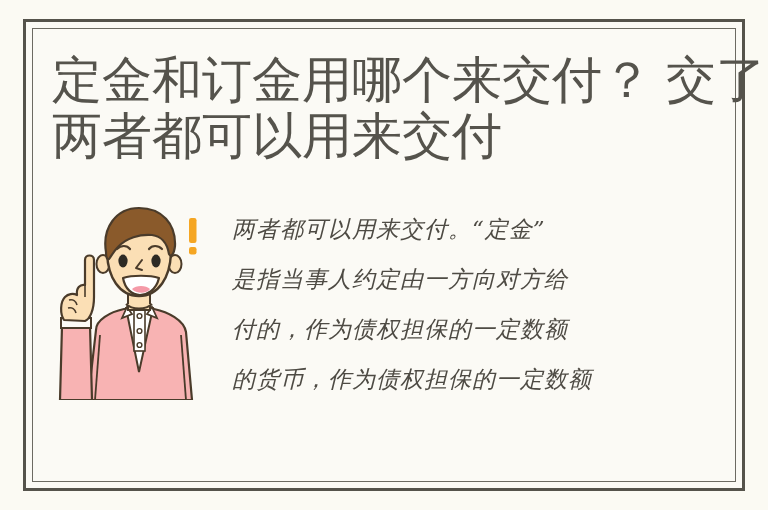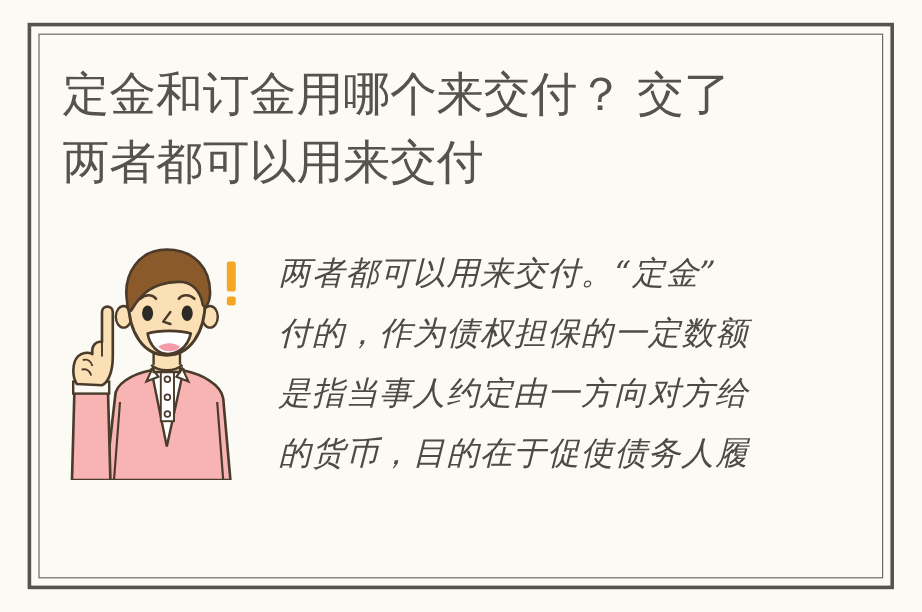--- a/index.html
+++ b/index.html
@@ -45,21 +45,21 @@
 
   
   .title-block {
     position: absolute;
     left: 52px;
     top: 52px;
     width: 650px;
   }
   .title-line {
     color: #55534c;
-    font-size: 39px;
+    font-size: 50px;
     line-height: 56px;
     letter-spacing: 0px;
     white-space: pre;
     font-weight: 400;
   }
 
   
   .content {
     position: absolute;
     left: 52px;
@@ -85,21 +85,21 @@
   }
 
   
   .body-text {
     flex: 1 1 auto;
     margin-left: 18px;
     padding-top: 8px;
   }
   .body-line {
     color: #4e4b44;
-    font-size: 27px;
+    font-size: 23px;
     line-height: 50px;
     font-family: "DejaVu Serif", serif;
     font-style: italic;
     white-space: pre;
     letter-spacing: 1px;
   }
 </style>
 </head>
 <body>
 
@@ -178,19 +178,19 @@
 
         <g>
           <rect x="137" y="16" width="7.5" height="25" rx="2.2" fill="#f5a623"></rect>
           <rect x="137" y="45" width="7.5" height="7.5" rx="2.2" fill="#f5a623"></rect>
         </g>
       </svg>
     </div>
 
     <div class="body-text">
       <div class="body-line">两者都可以用来交付。“定金”</div>
+      <div class="body-line">是指当事人约定由一方向对方给</div>
       <div class="body-line">付的，作为债权担保的一定数额</div>
-      <div class="body-line">是指当事人约定由一方向对方给</div>
-      <div class="body-line">的货币，目的在于促使债务人履</div>
+      <div class="body-line">的货币，作为债权担保的一定数额</div>
     </div>
 
   </div>
 </div>
 
 </body></html>

